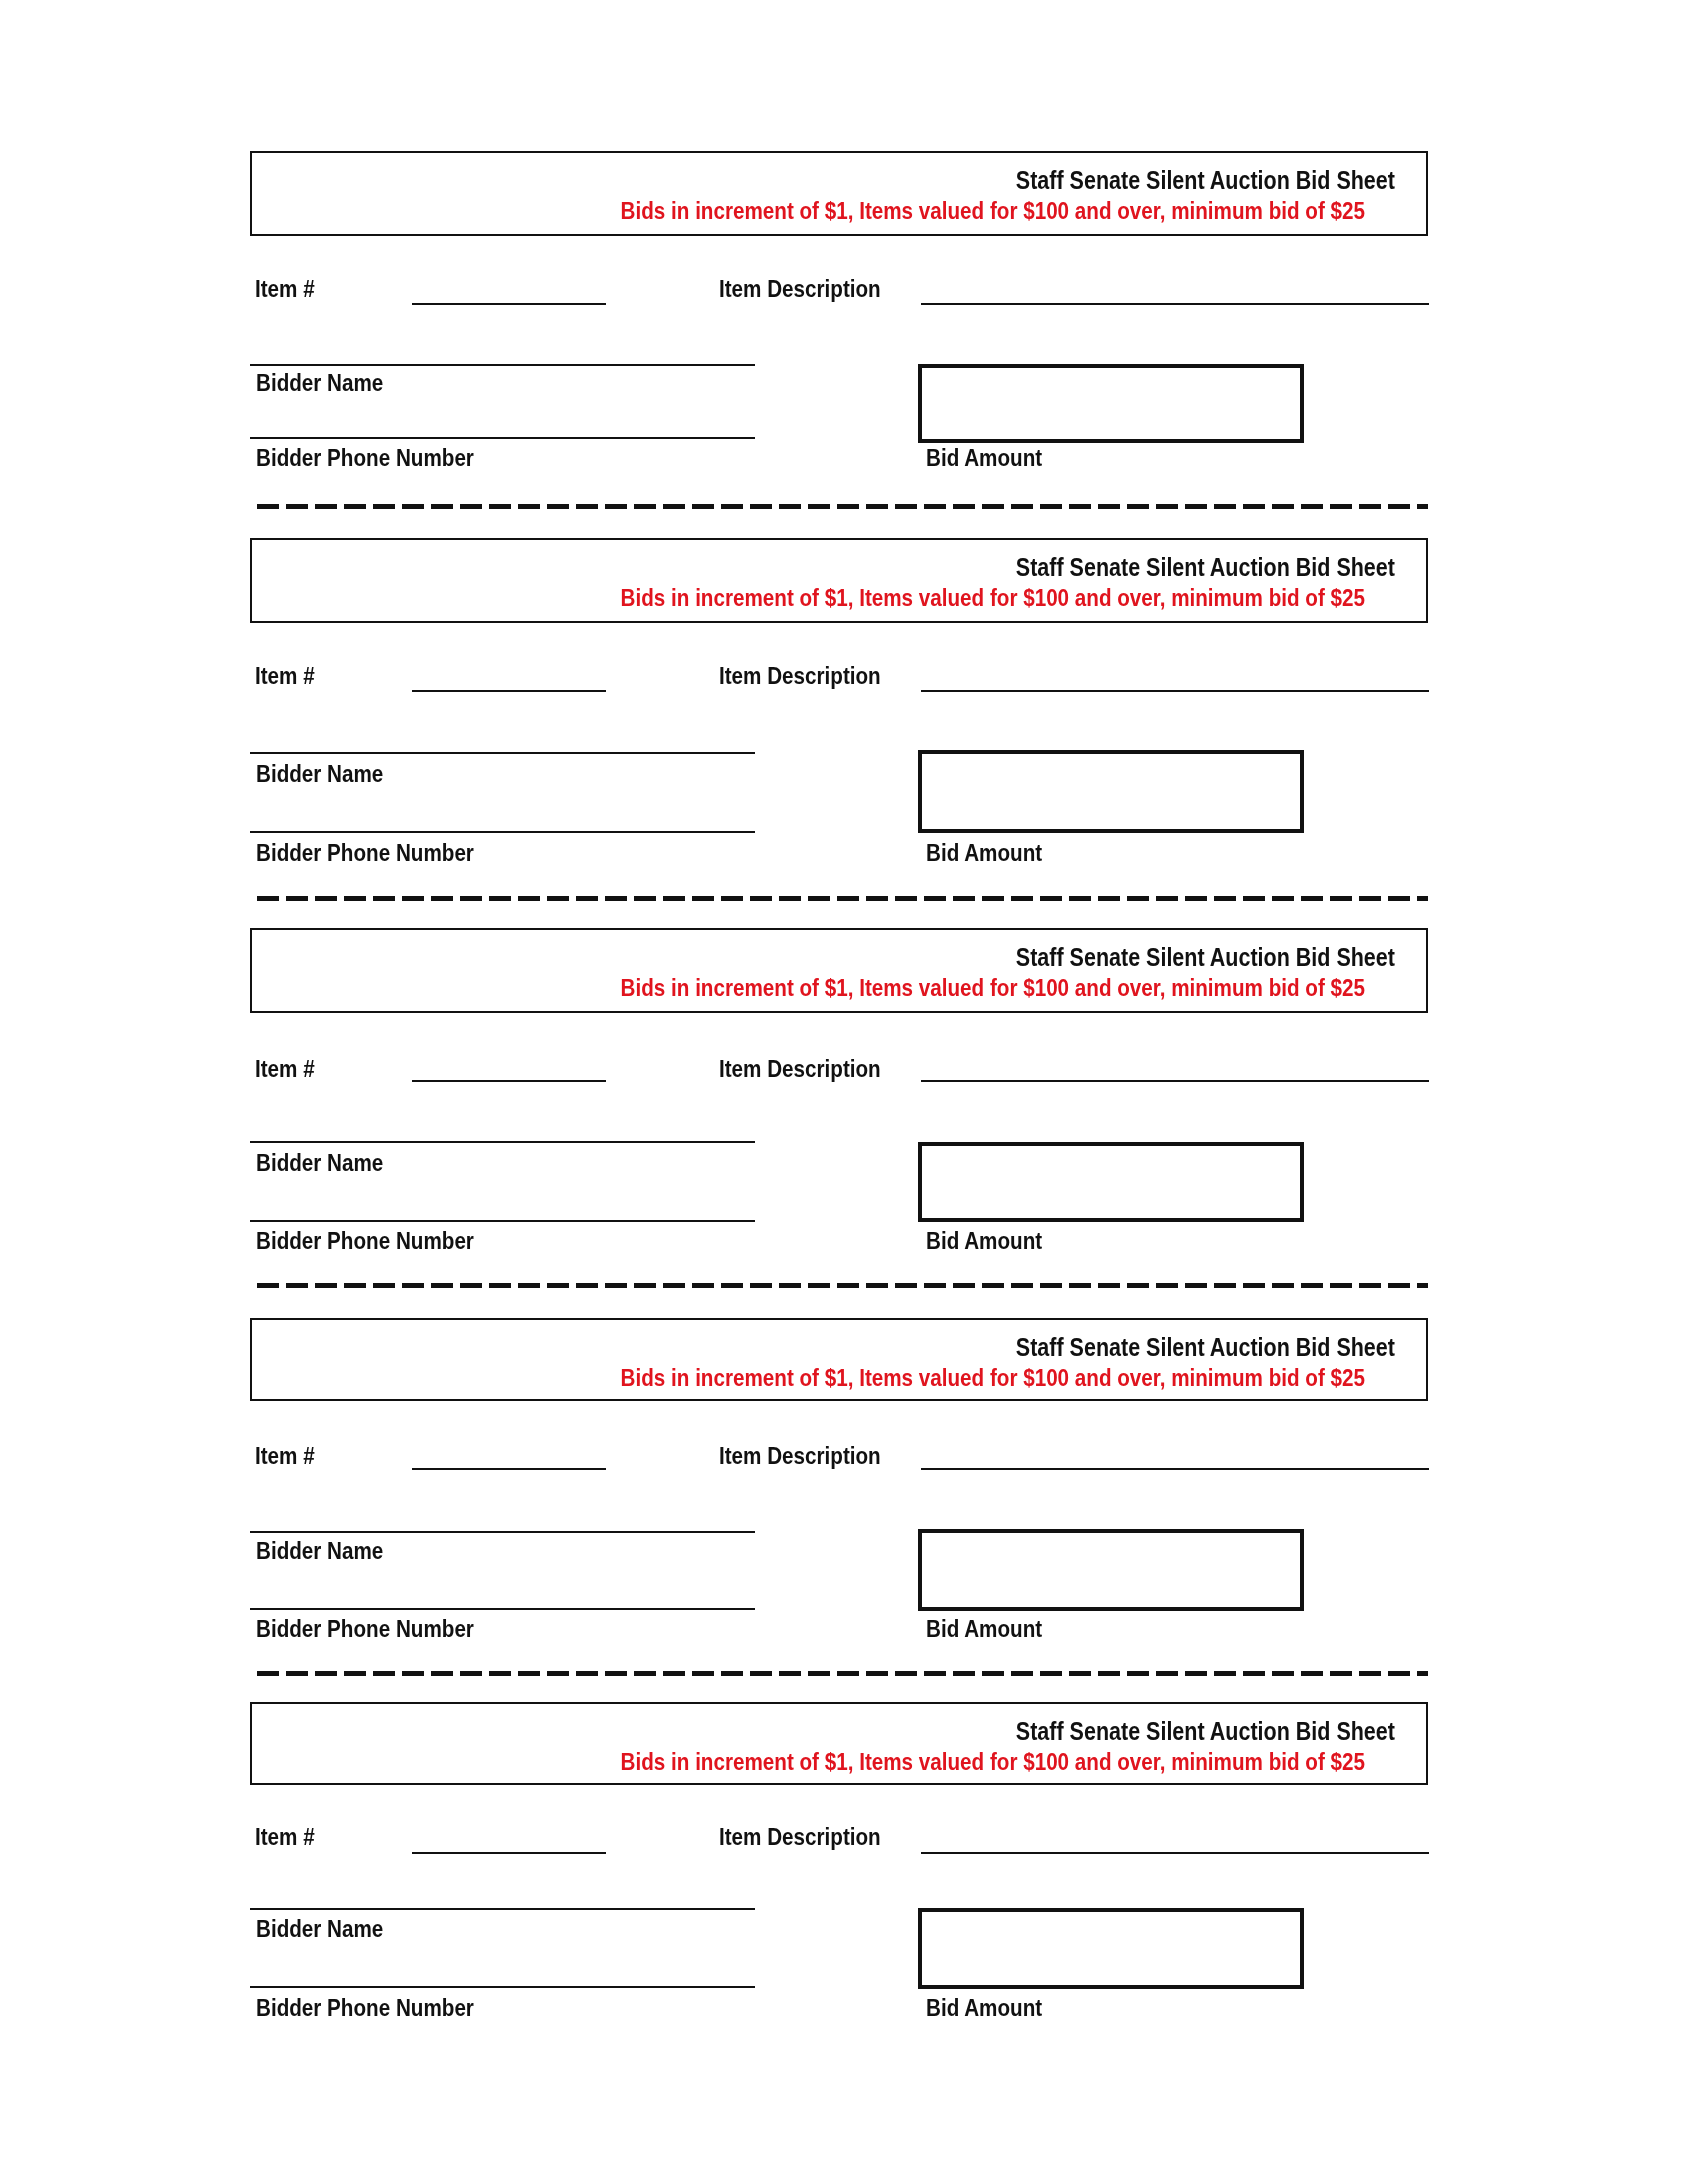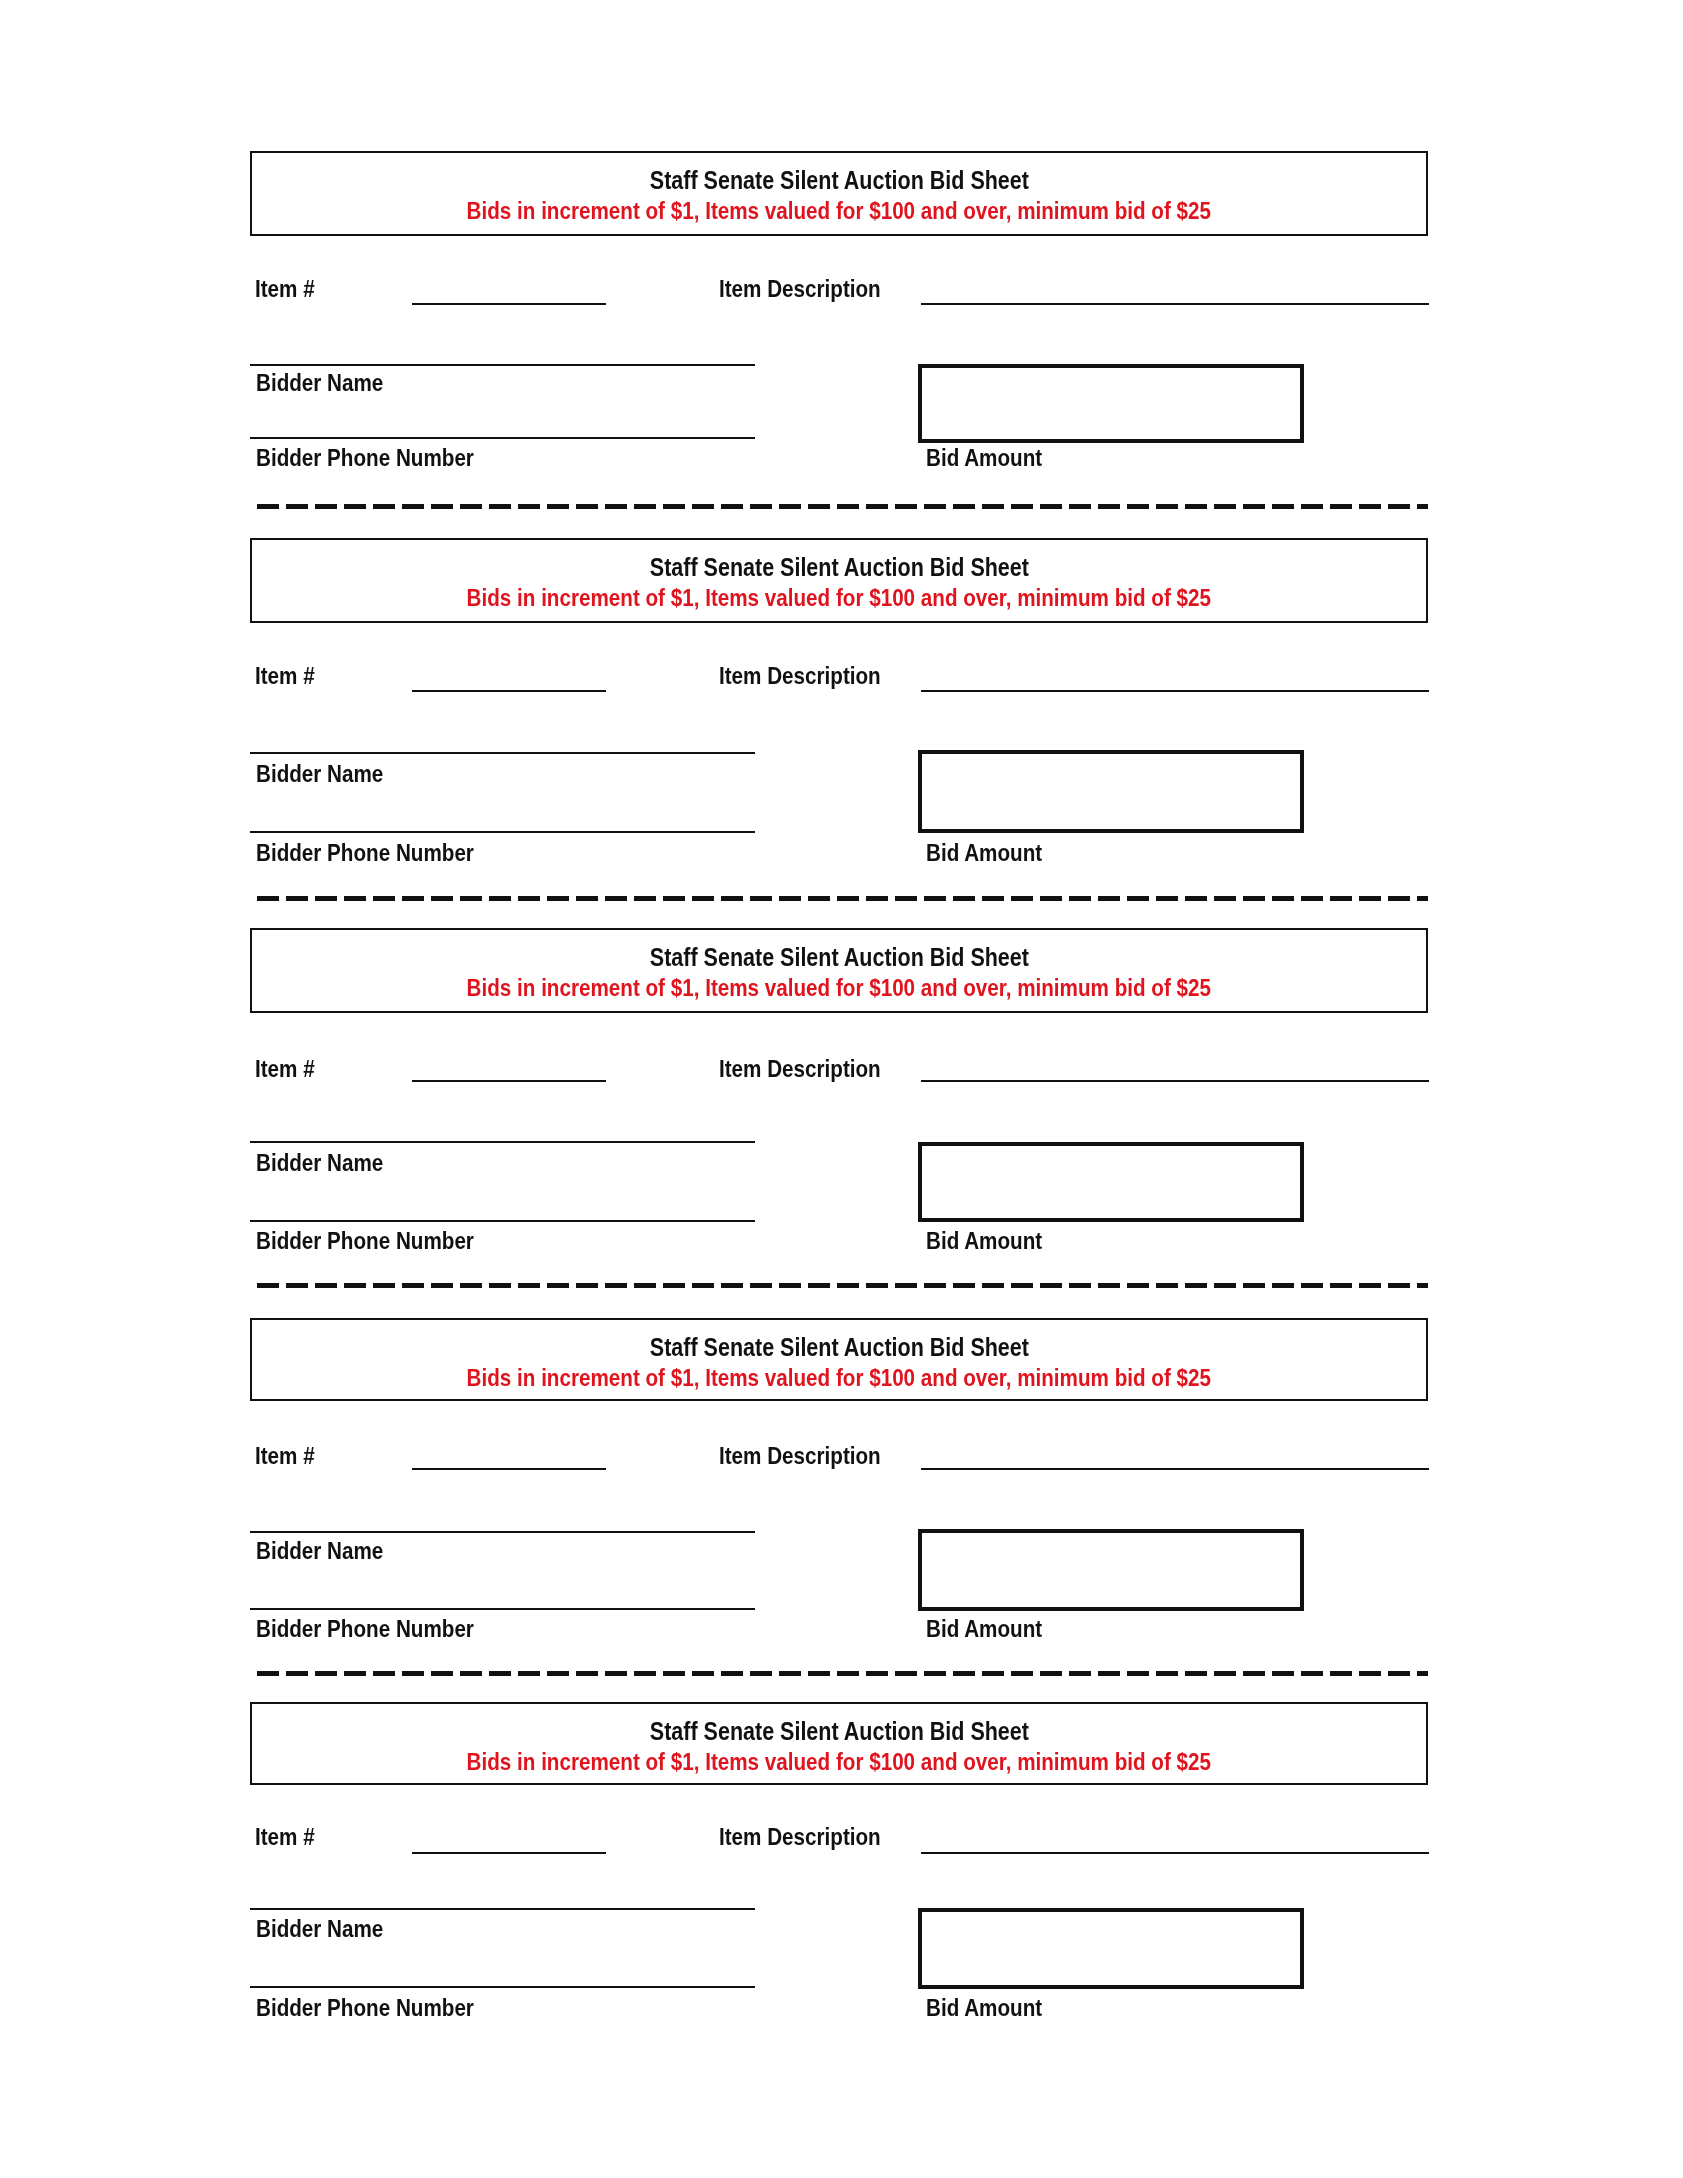--- a/index.html
+++ b/index.html
@@ -39,21 +39,21 @@
     width: 1178px;
     height: 85px;
     box-sizing: border-box;
     border: 2.5px solid #111;
     background: #fff;
   }
   .title, .subtitle {
     position: absolute;
     left: 0;
     width: 100%;
-    text-align: center;
+    text-align: right;
     font-weight: bold;
     white-space: nowrap;
     line-height: 1;
   }
   .title {
     top: 15px;
     font-size: 25px;
     color: #111;
   }
   .subtitle {

